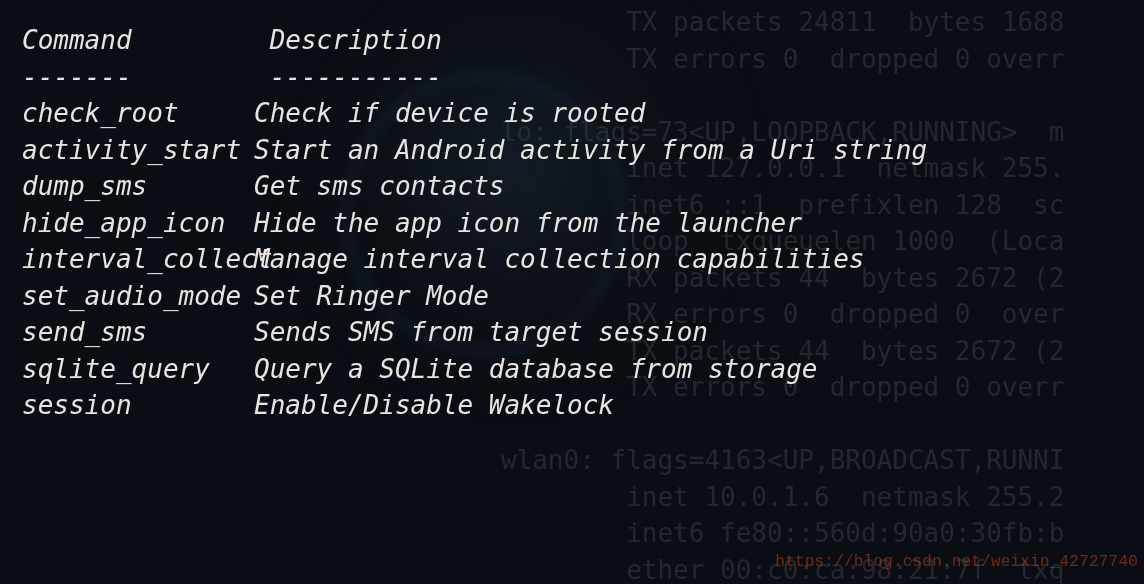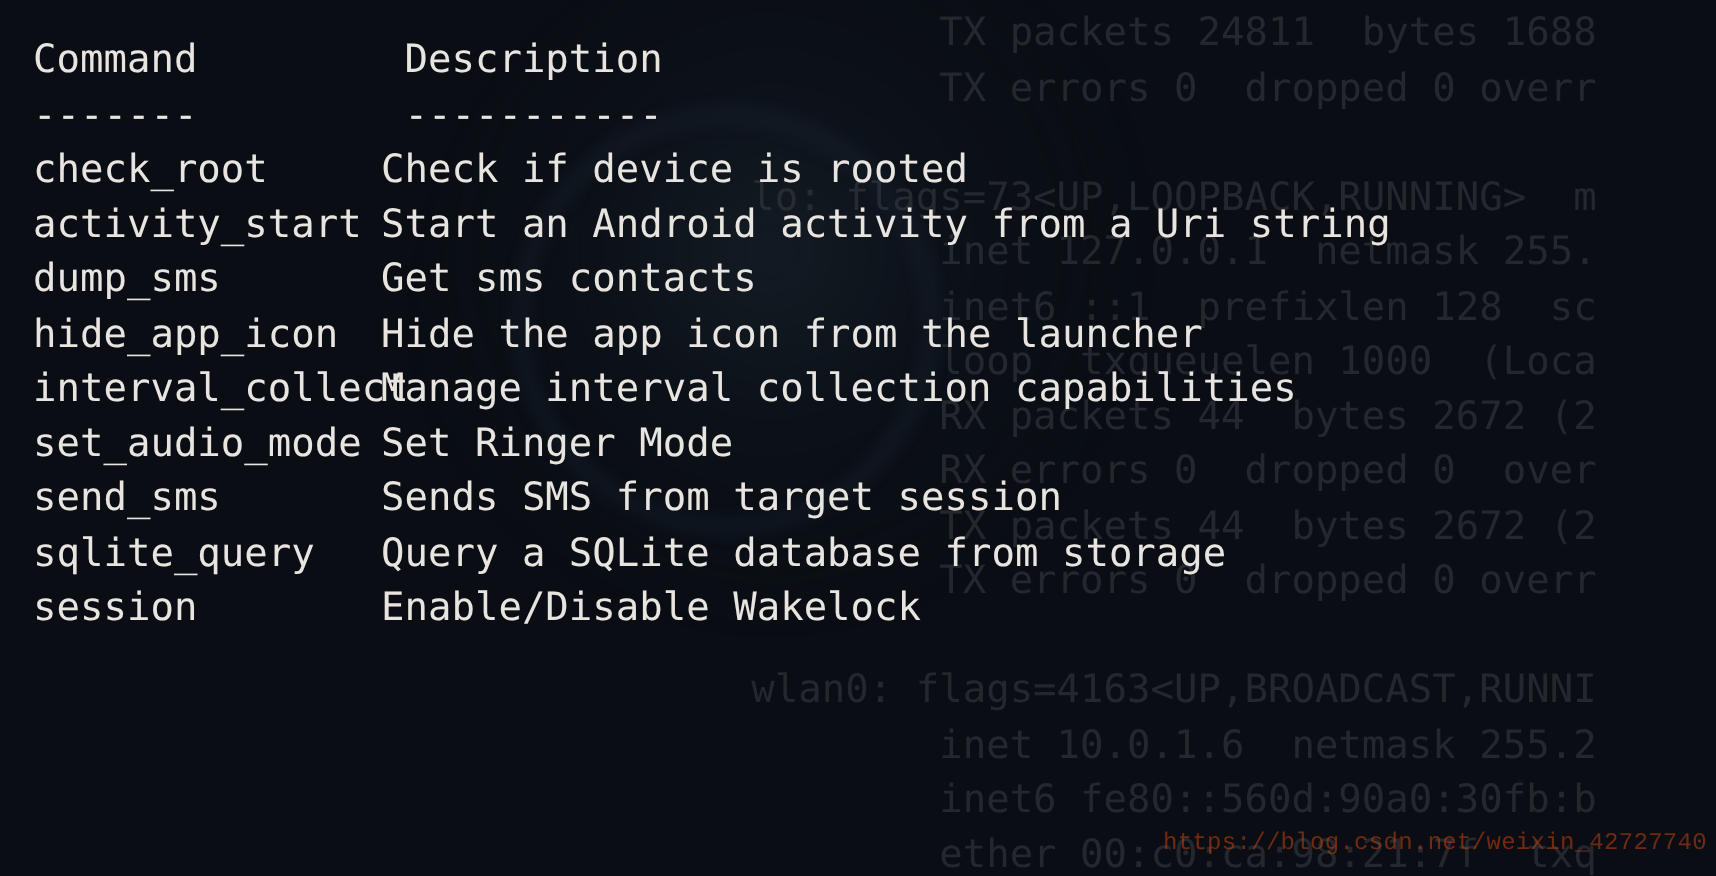--- a/index.html
+++ b/index.html
@@ -43,21 +43,21 @@
     z-index:0;
     filter:blur(4px);
   }
   
   .fg{
     position:absolute;
     top:22px;left:22px;
     z-index:2;
     white-space:nowrap;
   }
-  .row{height:36.5px;}
+  .row{height:36.5px;font-style:italic;}
   .cmd{display:inline-block;width:232px;vertical-align:top;}
   .desc{display:inline-block;vertical-align:top;}
   .watermark{
     position:absolute;
     right:6px;bottom:4px;
     font-size:16px;
     font-family:Liberation Mono, monospace;
     color:#c2410c;
     opacity:0.55;
     letter-spacing:0.2px;

